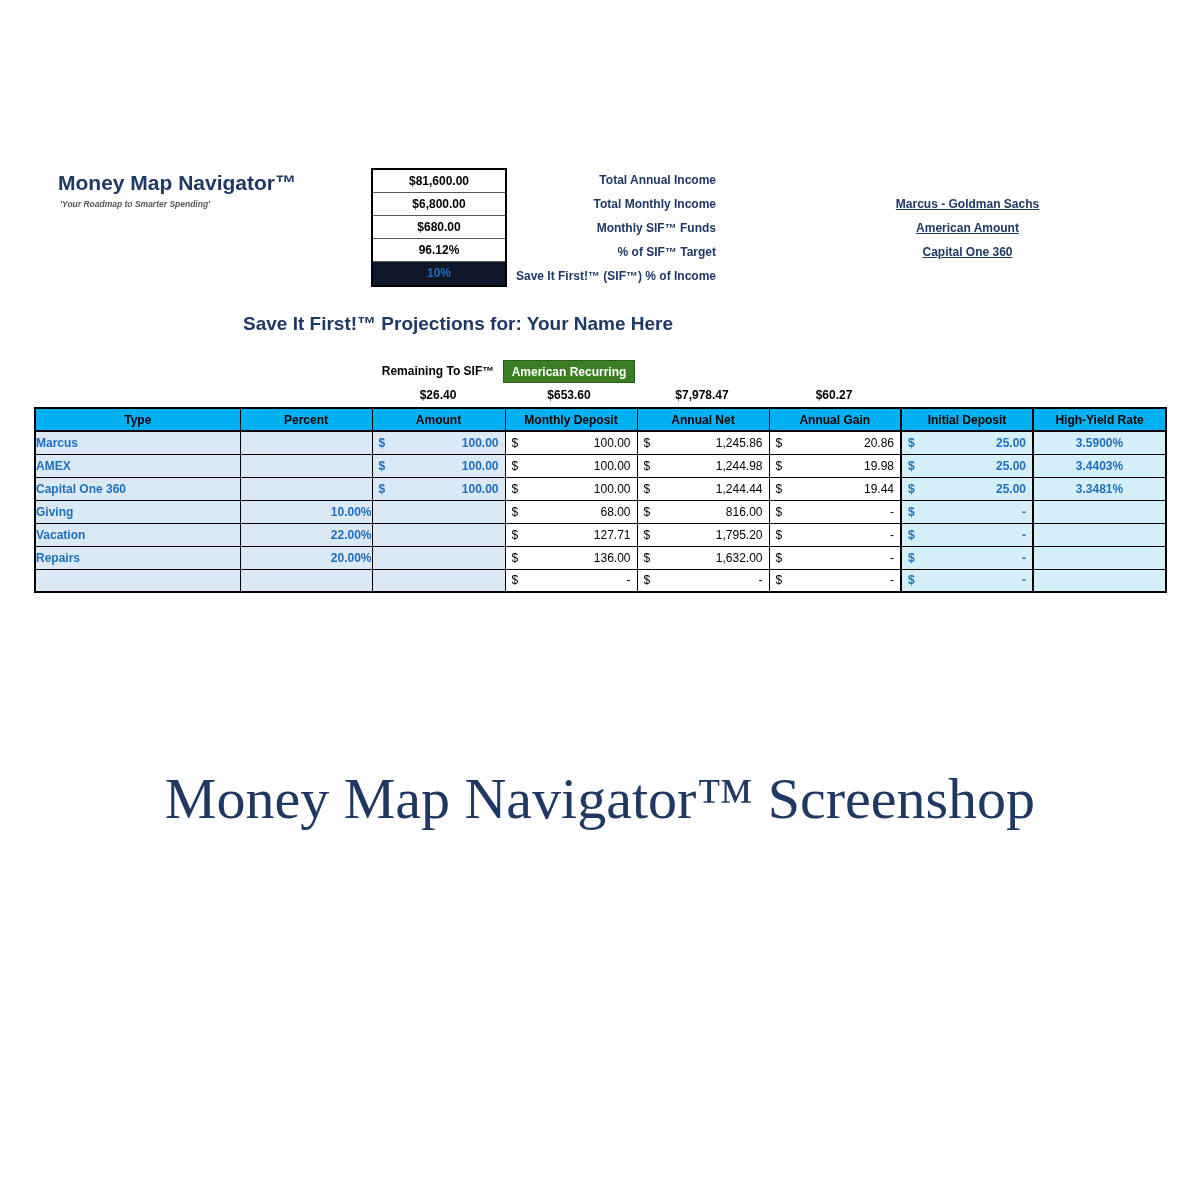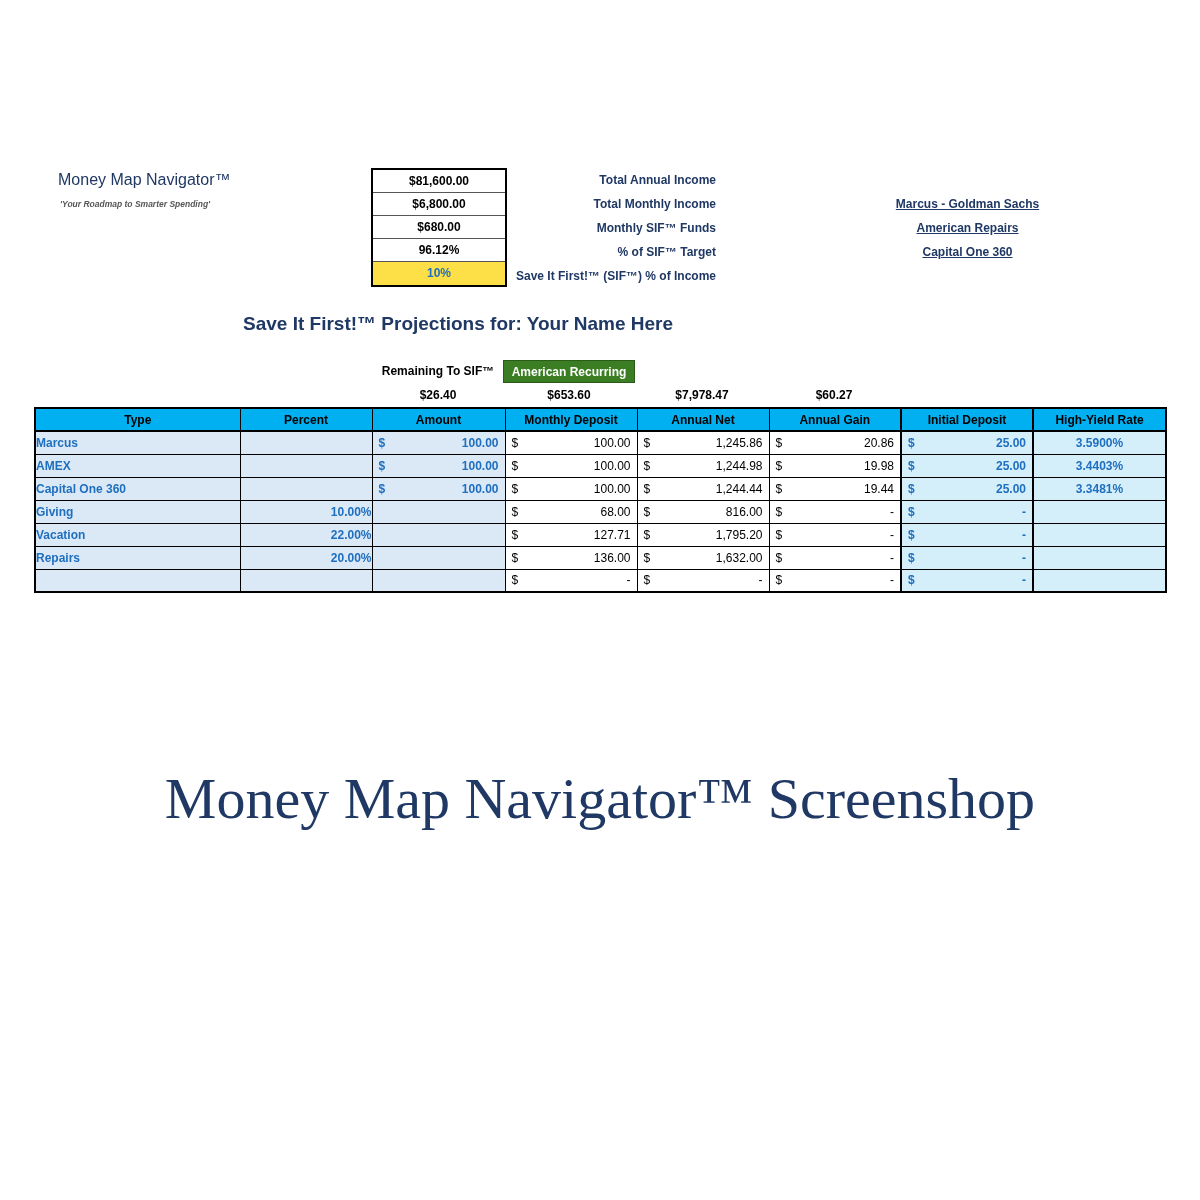--- a/index.html
+++ b/index.html
@@ -1,26 +1,26 @@
 <!DOCTYPE html>
 <html><head>
 <meta charset="utf-8">
 <style>
   html, body { margin:0; padding:0; background:#ffffff; }
   body { width:1200px; height:1200px; position:relative; overflow:hidden;
          font-family:"Liberation Sans", "DejaVu Sans", sans-serif; }
   .abs { position:absolute; }
 
-  .app-title { left:58px; top:171px; font-size:16px; font-weight:normal; color:#1f3864; white-space:nowrap; }
+  .app-title { left:58px; top:171px; font-size:21px; font-weight:bold; color:#1f3864; white-space:nowrap; }
   .app-tagline { left:60px; top:199px; font-size:8.5px; font-style:italic; font-weight:bold; color:#555; white-space:nowrap; }
 
   .summary-box { left:371px; top:168px; width:132px; border:2px solid #000; }
   .summary-cell { height:23px; line-height:23px; text-align:center; font-size:12px; font-weight:bold; color:#000;
                   border-bottom:1px solid #555; box-sizing:border-box; }
-  .summary-cell:last-child { border-bottom:none; background:#fde047; color:#1f6fbf; }
+  .summary-cell:last-child { border-bottom:none; background:#0f172a; color:#1f6fbf; }
   .summary-labels { left:516px; top:168px; }
   .summary-label { height:24px; line-height:24px; font-size:12px; font-weight:bold; color:#1f3864; white-space:nowrap;text-align:right; }
 
   .links-block { left:790px; top:194px; width:355px; text-align:center; }
   .links-title { font-size:15px; font-weight:bold; color:#1f3864; height:24px; line-height:22px; white-space:nowrap; }
   .provider-link { display:block; font-size:12px; font-weight:bold; color:#1f3864; text-decoration:underline;
                    height:24px; line-height:20px; cursor:pointer; }
 
   .proj-title { left:243px; top:313px; font-size:19px; font-weight:bold; color:#1f3864; white-space:nowrap; }
 
@@ -60,21 +60,21 @@
 <div class="abs summary-labels">
   <div class="summary-label">Total Annual Income</div>
   <div class="summary-label">Total Monthly Income</div>
   <div class="summary-label">Monthly SIF™ Funds</div>
   <div class="summary-label">% of SIF™ Target</div>
   <div class="summary-label">Save It First!™ (SIF™) % of Income</div>
 </div>
 
 <div class="abs links-block">
   <a class="provider-link">Marcus - Goldman Sachs</a>
-  <a class="provider-link">American Repairs</a>
+  <a class="provider-link">American Amount</a>
   <a class="provider-link">Capital One 360</a>
 </div>
 
 <div class="abs proj-title">Save It First!™ Projections for: Your Name Here</div>
 
 <div class="abs remaining-label">Remaining To SIF™</div>
 <div class="abs recurring-btn">American Recurring</div>
 
 <div class="abs totals" style="left:372px;">$26.40</div>
 <div class="abs totals" style="left:503px;">$653.60</div>

